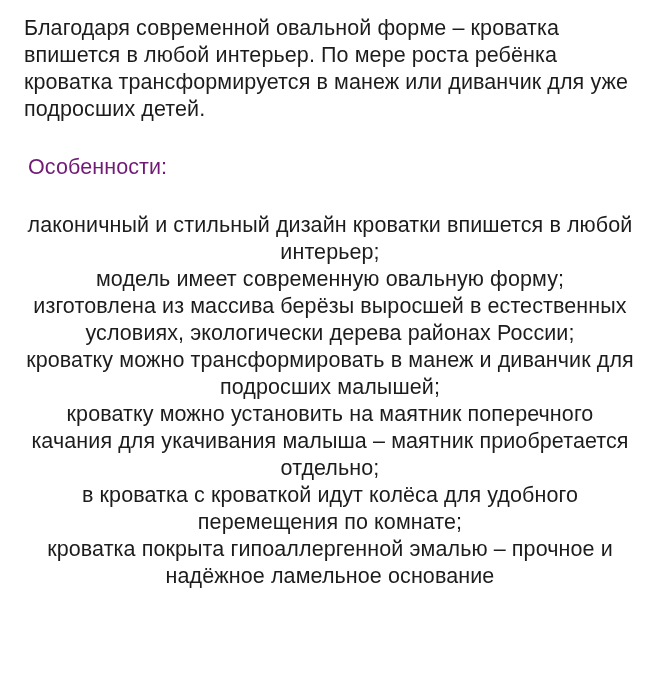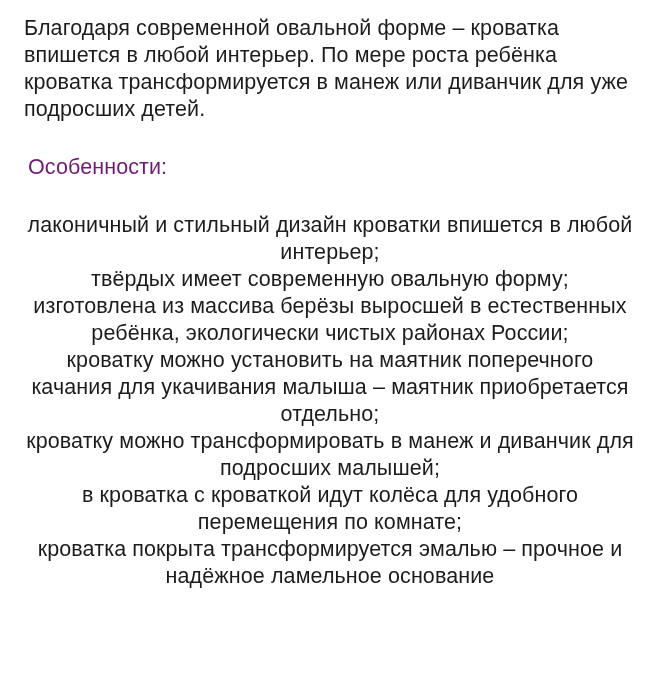--- a/index.html
+++ b/index.html
@@ -82,22 +82,22 @@
     <p class="intro-paragraph">Благодаря современной овальной форме – кроватка впишется в любой интерьер. По мере роста ребёнка кроватка трансформируется в манеж или диванчик для уже подросших детей.</p>
 
     <div class="spacer">&nbsp;</div>
 
     <p class="section-heading">Особенности:</p>
 
     <div class="spacer">&nbsp;</div>
 
     <ul class="feature-list">
       <li class="feature-item">лаконичный и стильный дизайн кроватки впишется в любой интерьер;</li>
-      <li class="feature-item">твёрдых имеет современную овальную форму;</li>
-      <li class="feature-item">изготовлена из массива берёзы выросшей в естественных ребёнка, экологически чистых районах России;</li>
+      <li class="feature-item">модель имеет современную овальную форму;</li>
+      <li class="feature-item">изготовлена из массива берёзы выросшей в естественных условиях, экологически дерева районах России;</li>
+      <li class="feature-item">кроватку можно трансформировать в манеж и диванчик для подросших малышей;</li>
       <li class="feature-item">кроватку можно установить на маятник поперечного качания для укачивания малыша – маятник приобретается отдельно;</li>
-      <li class="feature-item">кроватку можно трансформировать в манеж и диванчик для подросших малышей;</li>
       <li class="feature-item">в кроватка с кроваткой идут колёса для удобного перемещения по комнате;</li>
-      <li class="feature-item">кроватка покрыта трансформируется эмалью – прочное и надёжное ламельное основание</li>
+      <li class="feature-item">кроватка покрыта гипоаллергенной эмалью – прочное и надёжное ламельное основание</li>
     </ul>
 
   </div>
 </div>
 
 </body></html>

